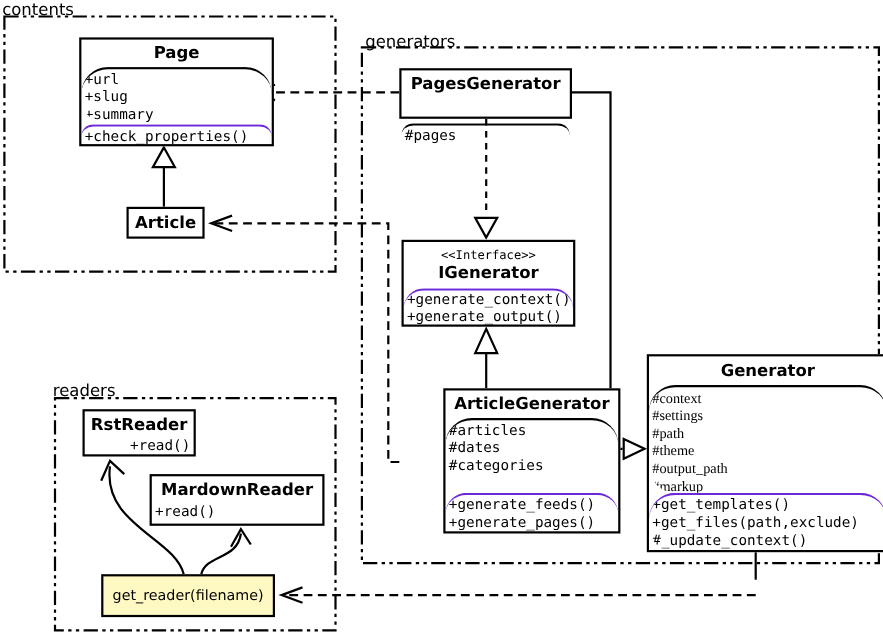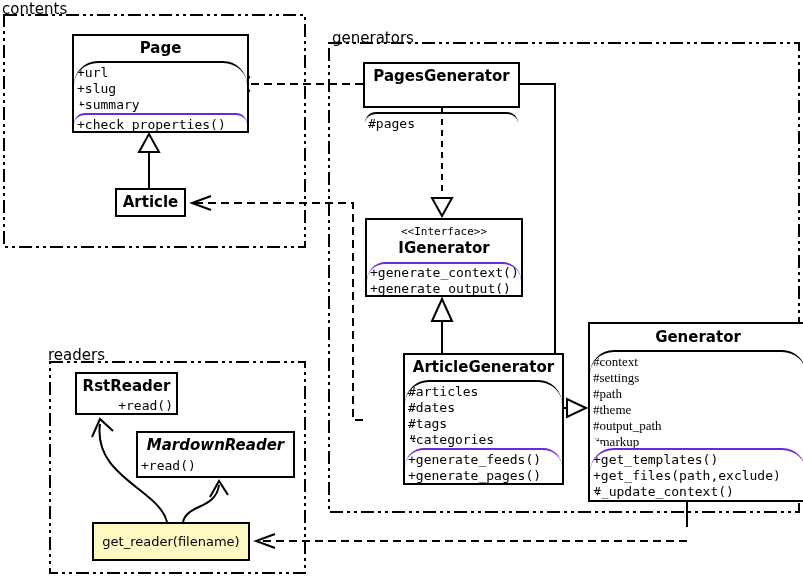--- a/index.html
+++ b/index.html
@@ -123,21 +123,20 @@
     </div>
   </div>
 
   <div class="cls" style="left:363px;top:353px;width:161px;height:132px;margin-left:40px;">
     <div class="cls-title" style="height:25px;">
       <span class="cls-name">ArticleGenerator</span>
     </div>
     <div class="cls-attrs" style="height:68px;">
       <div>#articles</div>
       <div>#dates</div>
-      <div>#tags</div>
       <div>#categories</div>
     </div>
     <div class="cls-methods">
       <div>+generate_feeds()</div>
       <div>+generate_pages()</div>
     </div>
   </div>
 
   <div class="cls" style="left:588px;top:322px;width:220px;height:180px;">
     <div class="cls-title" style="height:26px;">
@@ -161,21 +160,21 @@
   <div class="cls" style="left:75px;top:372px;width:103px;height:43px;text-align:right;">
     <div class="cls-title" style="height:24px;">
       <span class="cls-name">RstReader</span>
     </div>
     <div class="cls-methods" style="border-top:none;padding-top:0;">
       <div>+read()</div>
     </div>
   </div>
 
   <div class="cls" style="left:136px;top:431px;width:159px;height:47px;">
-    <div class="cls-title" style="height:25px;font-style:italic;">
+    <div class="cls-title" style="height:25px;">
       <span class="cls-name">MardownReader</span>
     </div>
     <div class="cls-methods" style="border-top:none;padding-top:0;">
       <div>+read()</div>
     </div>
   </div>
 
   <div class="plainbox" style="left:92px;top:522px;width:158px;height:39px;">
     <span>get_reader(filename)</span>
   </div>

